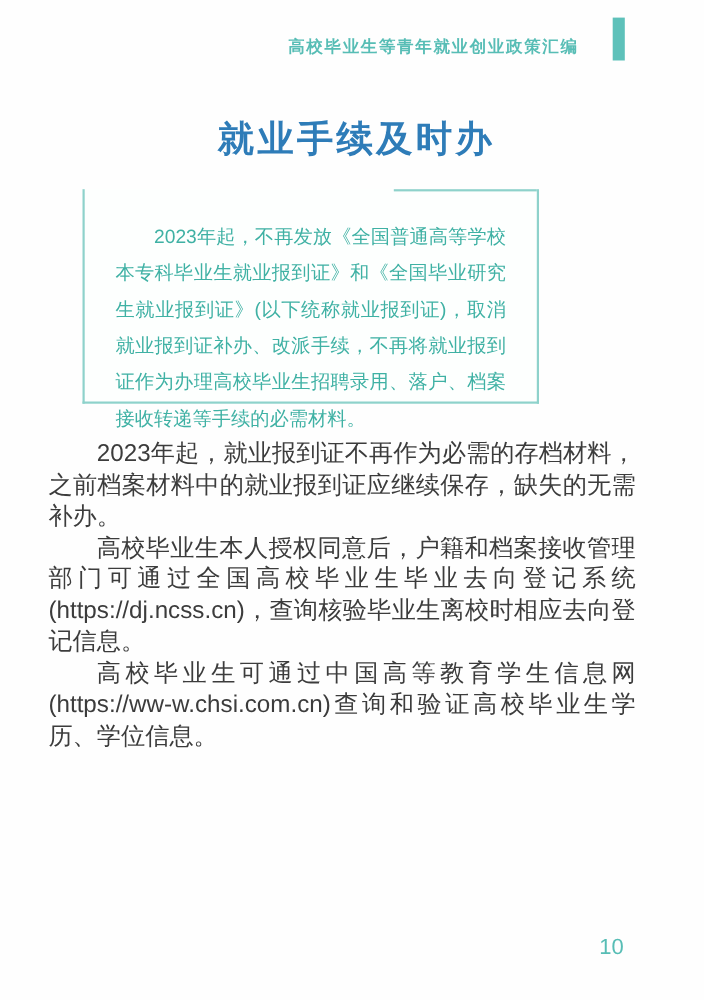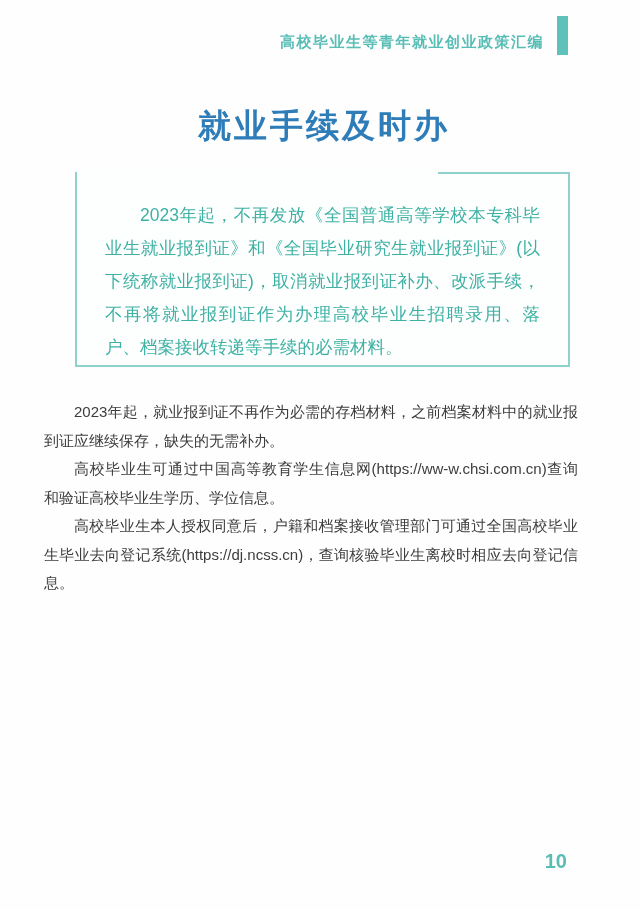--- a/index.html
+++ b/index.html
@@ -15,21 +15,21 @@
     overflow:hidden;
   }
 
   
   .header{
     position:absolute;
     top:16px;
     right:72px;
     display:flex;
     align-items:flex-end;
-    gap:13px;
+    gap:31px;
   }
   .header-title{
     color:#57bdb5;
     font-weight:bold;
     font-size:15px;
     letter-spacing:1.5px;
     padding-bottom:3px;
     white-space:nowrap;
   }
   .header-bar{
@@ -49,21 +49,21 @@
     font-size:33px;
     font-weight:bold;
     letter-spacing:3px;
   }
 
   
   .highlight-box{
     position:absolute;
     left:75px;
     top:172px;
-    width:495px;
+    width:415px;
     height:195px;
     box-sizing:border-box;
     border-left:2px solid #8ed2cb;
     border-right:2px solid #8ed2cb;
     border-bottom:2px solid #8ed2cb;
     background:#fdfffe;
   }
   .highlight-box .top-edge{
     position:absolute;
     top:0;
@@ -82,37 +82,37 @@
     text-align:justify;
   }
 
   
   .body-text{
     position:absolute;
     left:44px;
     top:398px;
     width:534px;
     color:#3c3c3c;
-    font-size:15px;
+    font-size:22px;
     line-height:28.5px;
     text-align:justify;
   }
   .body-text p{
     margin:0;
     text-indent:2em;
   }
 
   
   .page-number{
     position:absolute;
     right:73px;
     bottom:36px;
     color:#57bdb5;
     font-size:20px;
-    font-weight:bold;
+    font-weight:normal;
     margin-top:18px;
   }
 </style>
 </head>
 <body>
 
 <div class="page">
 
   <div class="header">
     <span class="header-title">高校毕业生等青年就业创业政策汇编</span>
@@ -121,19 +121,19 @@
 
   <div class="page-title">就业手续及时办</div>
 
   <div class="highlight-box">
     <span class="top-edge"></span>
     <p class="highlight-text">2023年起，不再发放《全国普通高等学校本专科毕业生就业报到证》和《全国毕业研究生就业报到证》(以下统称就业报到证)，取消就业报到证补办、改派手续，不再将就业报到证作为办理高校毕业生招聘录用、落户、档案接收转递等手续的必需材料。</p>
   </div>
 
   <div class="body-text">
     <p>2023年起，就业报到证不再作为必需的存档材料，之前档案材料中的就业报到证应继续保存，缺失的无需补办。</p>
+    <p>高校毕业生本人授权同意后，户籍和档案接收管理部门可通过全国高校毕业生毕业去向登记系统(https://dj.ncss.cn)，查询核验毕业生离校时相应去向登记信息。</p>
     <p>高校毕业生可通过中国高等教育学生信息网(https://ww-w.chsi.com.cn)查询和验证高校毕业生学历、学位信息。</p>
-    <p>高校毕业生本人授权同意后，户籍和档案接收管理部门可通过全国高校毕业生毕业去向登记系统(https://dj.ncss.cn)，查询核验毕业生离校时相应去向登记信息。</p>
   </div>
 
   <div class="page-number">10</div>
 
 </div>
 
 </body></html>

